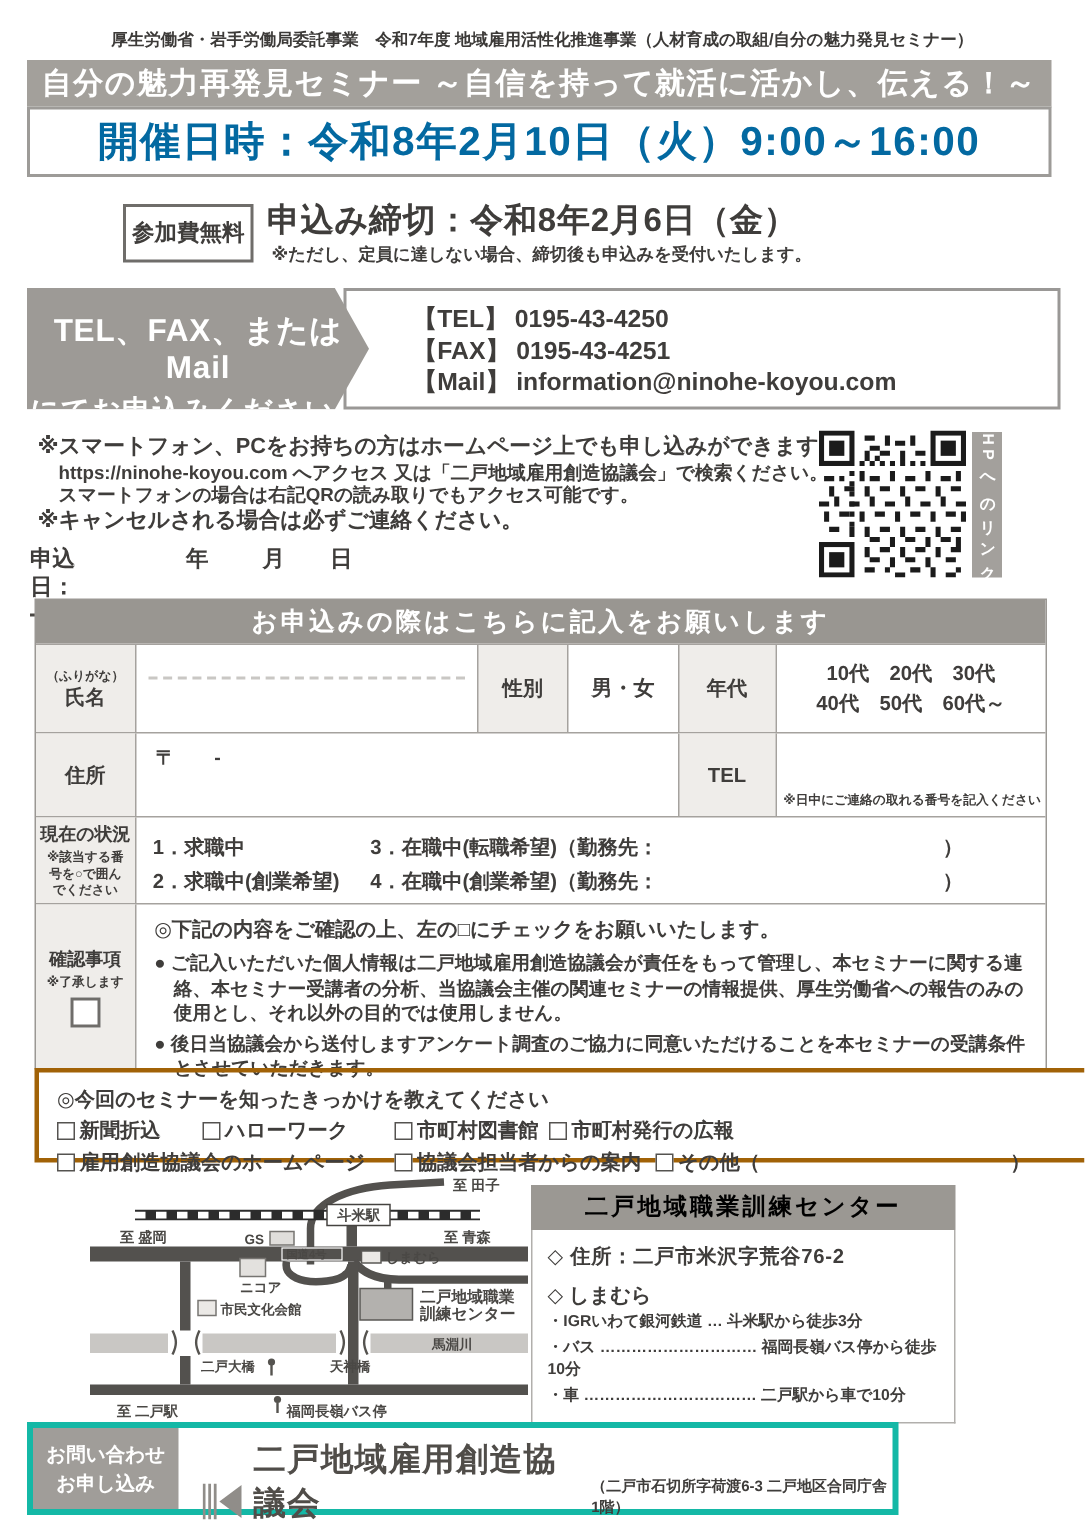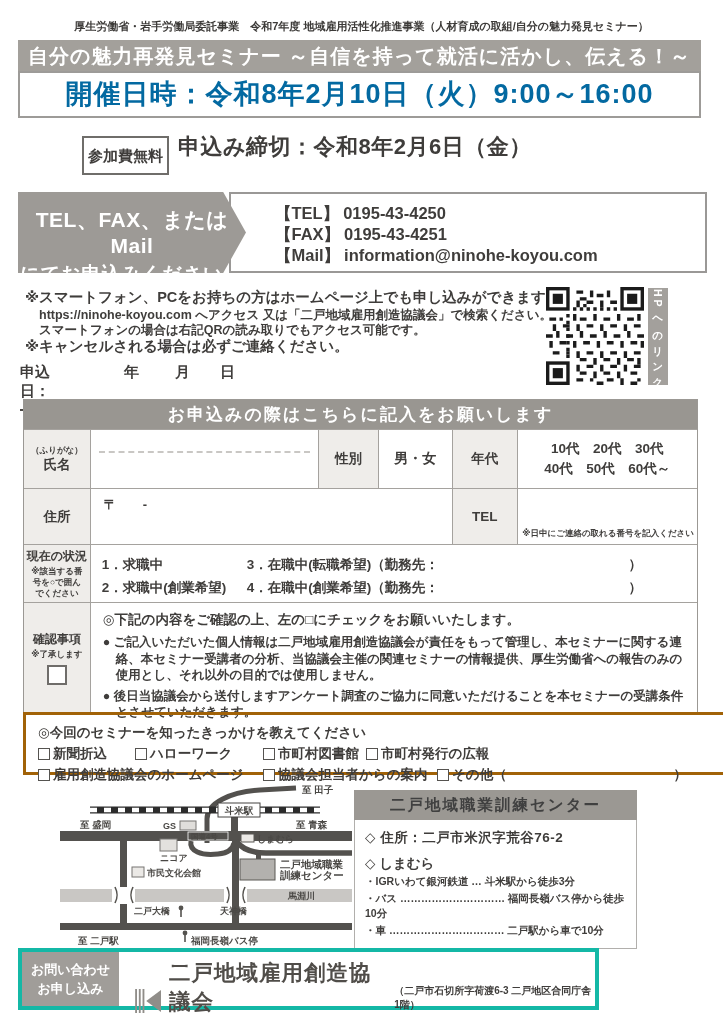--- a/index.html
+++ b/index.html
@@ -90,21 +90,21 @@
   .sl1 .src-opt:nth-child(1){ width:97px; } .sl1 .src-opt:nth-child(2){ width:128px; } .sl1 .src-opt:nth-child(3){ width:103px; }
   .sl2 .src-opt:nth-child(1){ width:225px; } .sl2 .src-opt:nth-child(2){ width:174px; }
   .src-line .sp { flex:1; } .src-line .close { padding-right:42px; }
 
   
   .map { left:60px; top:783px; width:292px; height:166px; }
   .map text { font-weight:bold; fill:#4a4845; }
 
   
   .venue { left:354px; top:790px; width:283px; }
-  .venue-head { height:30px; background:#9b9893; color:#404040; font-size:15.5px; font-weight:bold;
+  .venue-head { height:30px; background:#9b9893; color:#000000; font-size:15.5px; font-weight:bold;
     text-align:center; line-height:30px; letter-spacing:2px; }
   .venue-body { border:1px solid #b1afac; border-top:none; background:#fff; padding:9px 8px 10px 10px; }
   .v-addr { font-size:13.5px; font-weight:bold; letter-spacing:0.5px; }
   .v-access { font-size:13.5px; font-weight:bold; margin-top:8px; }
   .v-item { font-size:10.5px; font-weight:bold; line-height:15.5px; margin-top:1px; }
 
   
   .footer { left:18px; top:948px; width:581px; height:62px; border:4px solid #14b8a6; display:flex; }
   .f-box { width:97px; background:#a09d99; color:#fff; display:flex; flex-direction:column;
     align-items:center; justify-content:center; font-size:13px; font-weight:bold; line-height:19px; flex:none; }
@@ -120,20 +120,21 @@
 
 <div id="page">
 
   <div class="abs top-note">厚生労働省・岩手労働局委託事業　令和7年度 地域雇用活性化推進事業（人材育成の取組/自分の魅力発見セミナー）</div>
 
   <div class="abs title-banner">自分の魅力再発見セミナー ～自信を持って就活に活かし、伝える！～</div>
   <div class="abs date-box">開催日時：令和8年2月10日（火）9:00～16:00</div>
 
   <div class="abs fee-box">参加費無料</div>
   <div class="abs deadline-title">申込み締切：令和8年2月6日（金）</div>
+  <div class="abs deadline-note">※ただし、定員に達しない場合、締切後も申込みを受付いたします。</div>
 
   <div class="abs apply-banner">
     <div class="l1">TEL、FAX、またはMail</div>
     <div class="l2">にてお申込みください。</div>
   </div>
   <div class="abs contact-box">
     <div class="contact-row">
       <span>【TEL】</span><span class="val">0195-43-4250</span>
     </div>
     <div class="contact-row">

